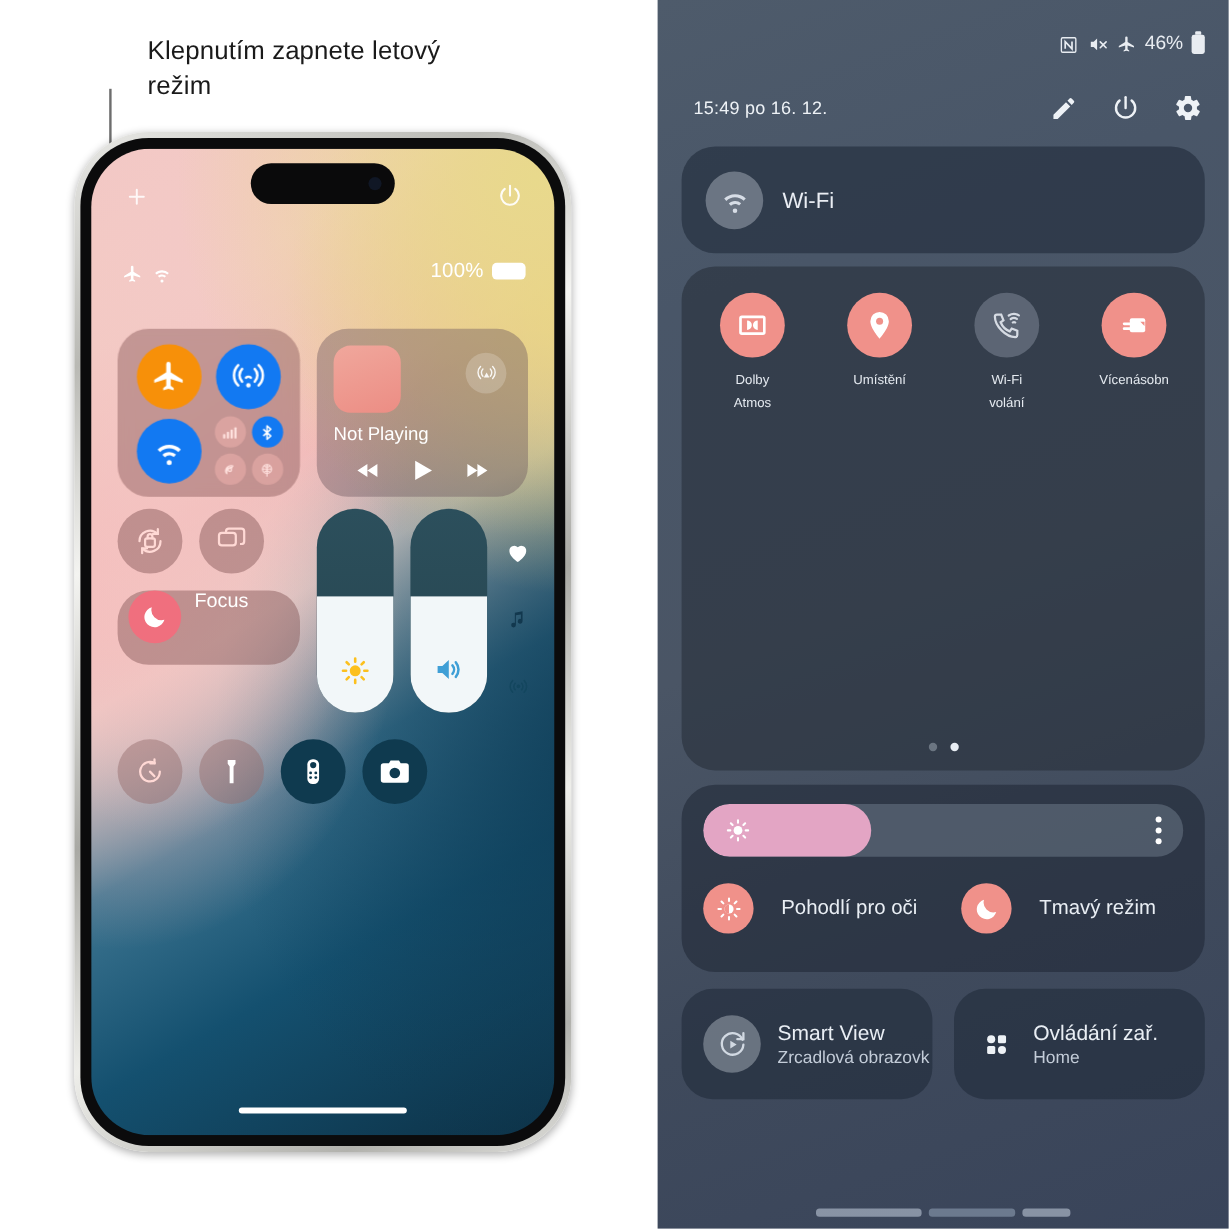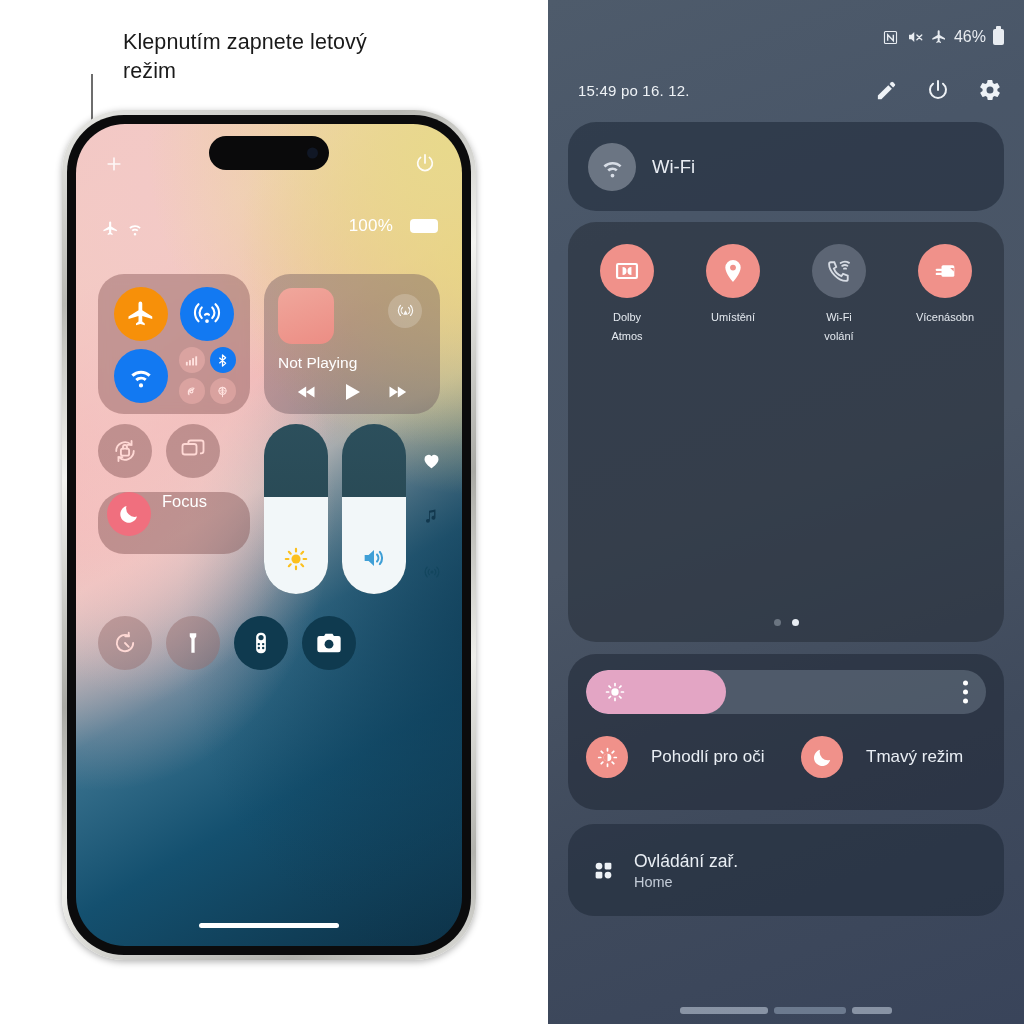--- a/index.html
+++ b/index.html
@@ -56,21 +56,21 @@
   .dynamic-island {
     position: absolute; left: 50%; top: 12px; transform: translateX(-50%);
     width: 120px; height: 34px; border-radius: 18px; background: #0a0a0b;
   }
   .di-cam { position: absolute; right: 11px; top: 50%; transform: translateY(-50%); width: 11px; height: 11px; border-radius: 50%; background:#101725; }
 
   .cc-plus { position:absolute; left:28px; top:30px; width:20px; height:20px; color: rgba(255,255,255,.85); }
   .cc-power { position:absolute; right:26px; top:28px; width:22px; height:22px; color: rgba(255,255,255,.9); }
 
   .cc-status { position:absolute; left:26px; top:95px; display:flex; align-items:center; gap:7px; color:#fff; }
-  .cc-batt { position:absolute; right:24px; top:92px; display:flex; align-items:center; gap:17px; color:#fff; }
+  .cc-batt { position:absolute; right:24px; top:92px; display:flex; align-items:center; gap:7px; color:#fff; }
   .cc-batt-text { font-size:17px; font-weight:500; letter-spacing:.2px; }
   .cc-batt-body { width:28px; height:14px; border-radius:4px; background:#fff; }
 
   .cc-grid { position:absolute; left:22px; top:150px; right:22px; }
 
   .cc-card {
     border-radius: 26px; background: rgba(122,76,76,.40);
     backdrop-filter: blur(6px);
   }
   .conn-card {
@@ -591,20 +591,33 @@
                 <path d="M20 14.6A8.6 8.6 0 0 1 9.4 4 8.6 8.6 0 1 0 20 14.6z"></path>
               </svg>
           </span>
           <span class="bt-label">Tmavý režim</span>
         </div>
       </div>
     </div>
 
     <div class="a-bottomrow">
       <div class="a-bottile">
+        <span class="a-tile-circle">
+          <svg viewBox="0 0 24 24" width="27" height="27" fill="none" stroke="#d2d9e2" stroke-width="1.7" stroke-linecap="round">
+              <path d="M19.4 8.4A8 8 0 1 0 20 12"></path>
+              <path d="M20 3.5V8h-4.5"></path>
+              <path d="M10.3 9.2 15 12l-4.7 2.8z" fill="#d2d9e2" stroke="none"></path>
+            </svg>
+        </span>
+        <span class="bot-texts">
+          <span class="bot-title">Smart View</span>
+          <span class="bot-sub">Zrcadlová obrazovk</span>
+        </span>
+      </div>
+      <div class="a-bottile">
         <span style="width:34px;display:flex;align-items:center;justify-content:center;">
           <svg viewBox="0 0 24 24" width="27" height="27" fill="#eef2f6">
               <circle cx="8" cy="8" r="3"></circle>
               <rect x="13" y="5" width="6" height="6" rx="1.2"></rect>
               <rect x="5" y="13" width="6" height="6" rx="1.2"></rect>
               <circle cx="16" cy="16" r="3"></circle>
             </svg>
         </span>
         <span class="bot-texts">
           <span class="bot-title">Ovládání zař.</span>

